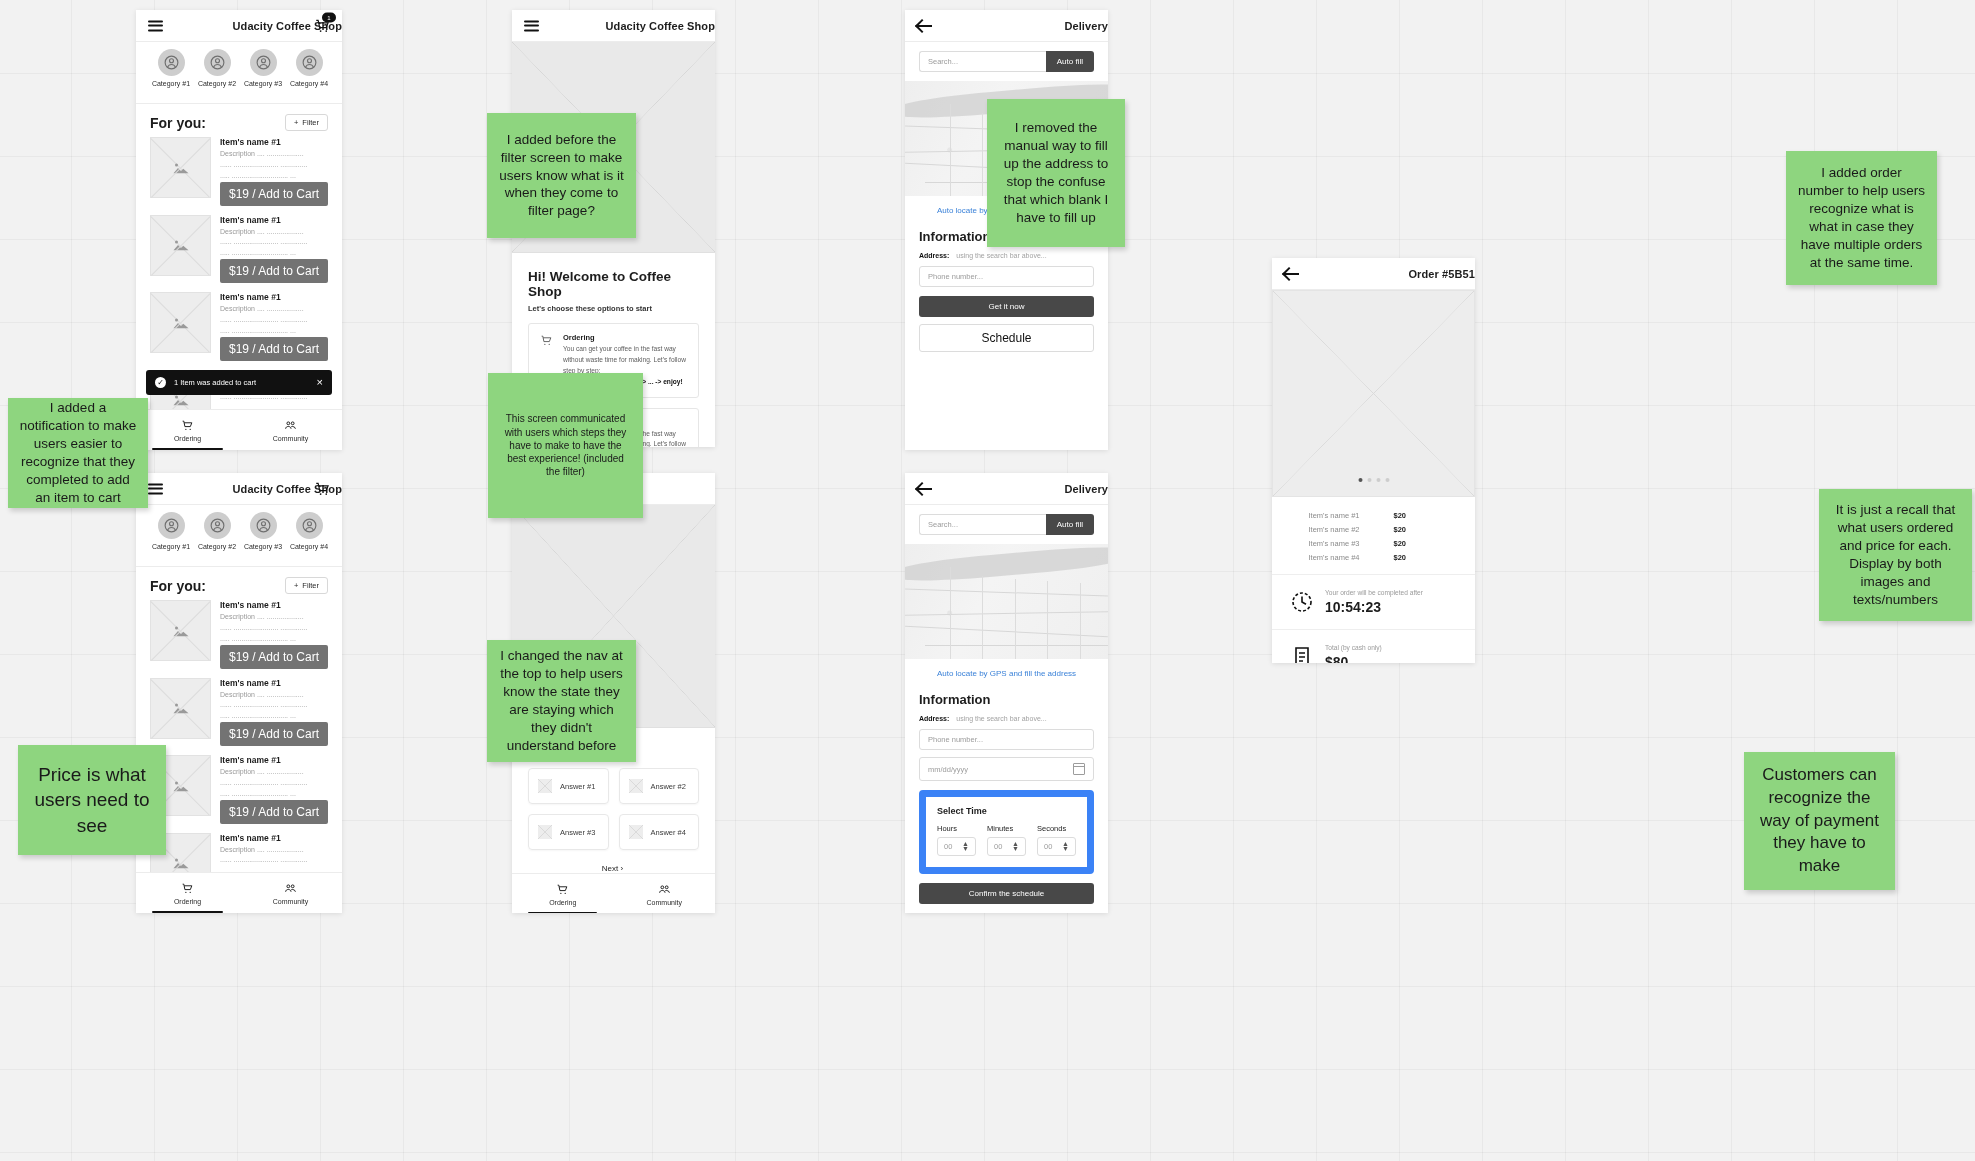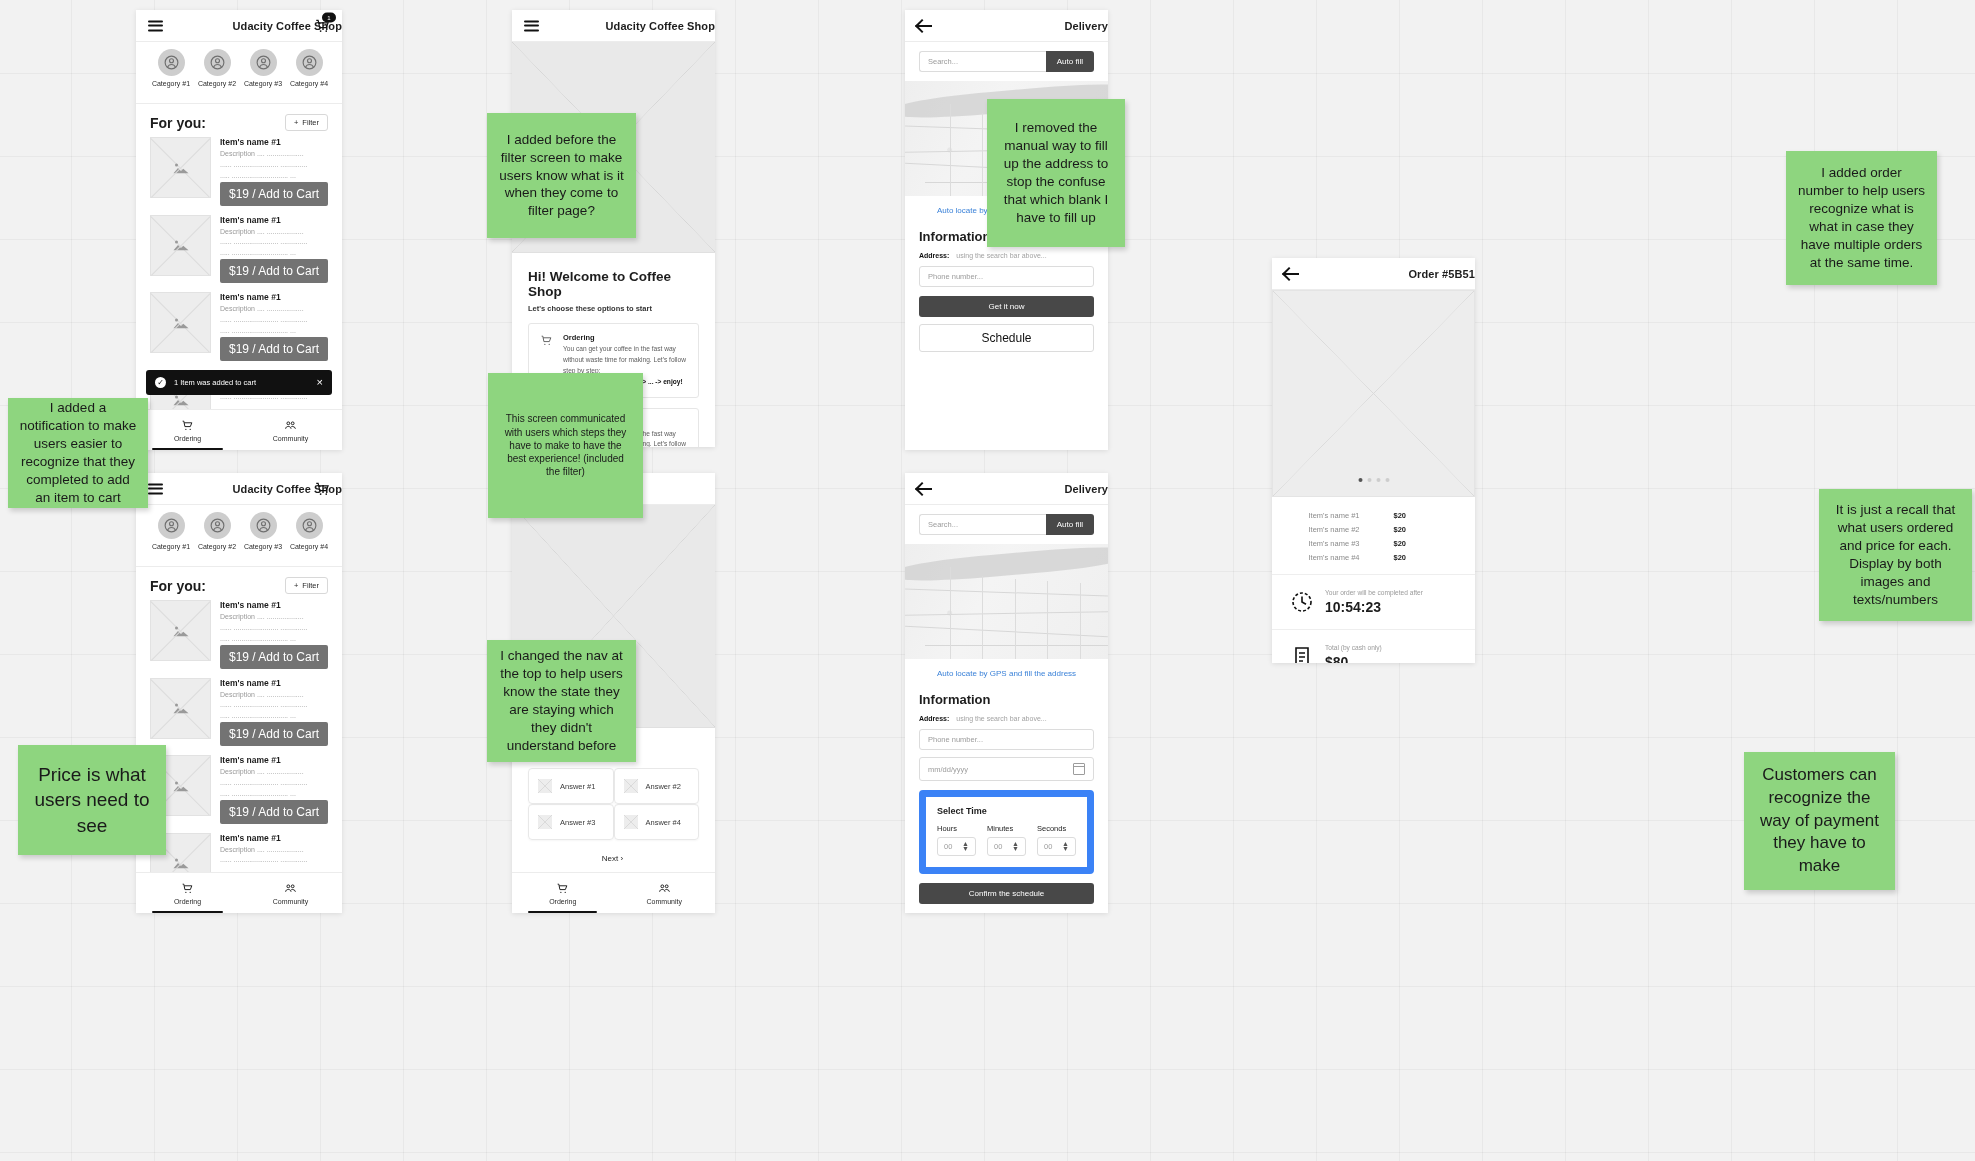--- a/index.html
+++ b/index.html
@@ -88,21 +88,21 @@
   .opt-card svg{width:13px;height:13px;flex:0 0 13px;margin-top:1px;}
   .opt-t{font-size:7.5px;font-weight:700;margin-bottom:2px;}
   .opt-d{font-size:6.6px;color:#5d5d5d;line-height:1.65;}
   .opt-d b{color:#111;}
 
   
   .filter-head{height:31px;flex:0 0 31px;display:flex;align-items:center;justify-content:center;gap:5px;
     border-bottom:1px solid #ececec;font-size:11px;font-weight:700;background:#fff;}
   .q-wrap{padding:14px 16px 0;}
   .q-title{font-size:13px;font-weight:700;margin-bottom:11px;}
-  .ans-grid{display:grid;grid-template-columns:1fr 1fr;gap:0;}
+  .ans-grid{display:grid;grid-template-columns:1fr 1fr;gap:10px;}
   .ans{border:1px solid #e8e8e8;border-radius:4px;padding:10px 9px;display:flex;align-items:center;gap:8px;
     box-shadow:0 1px 2px rgba(0,0,0,.04);}
   .ans .sq{width:14px;height:14px;flex:0 0 14px;background:#ededed;border-radius:2px;position:relative;}
   .ans .sq:before{content:"";position:absolute;inset:0;
     background:linear-gradient(to bottom right,transparent calc(50% - .5px),#dadada 50%,transparent calc(50% + .5px)),
                linear-gradient(to bottom left,transparent calc(50% - .5px),#dadada 50%,transparent calc(50% + .5px));}
   .ans .lb{font-size:7.5px;color:#3a3a3a;}
   .next{text-align:center;font-size:8px;margin-top:14px;padding-right:2px;}
 
   

